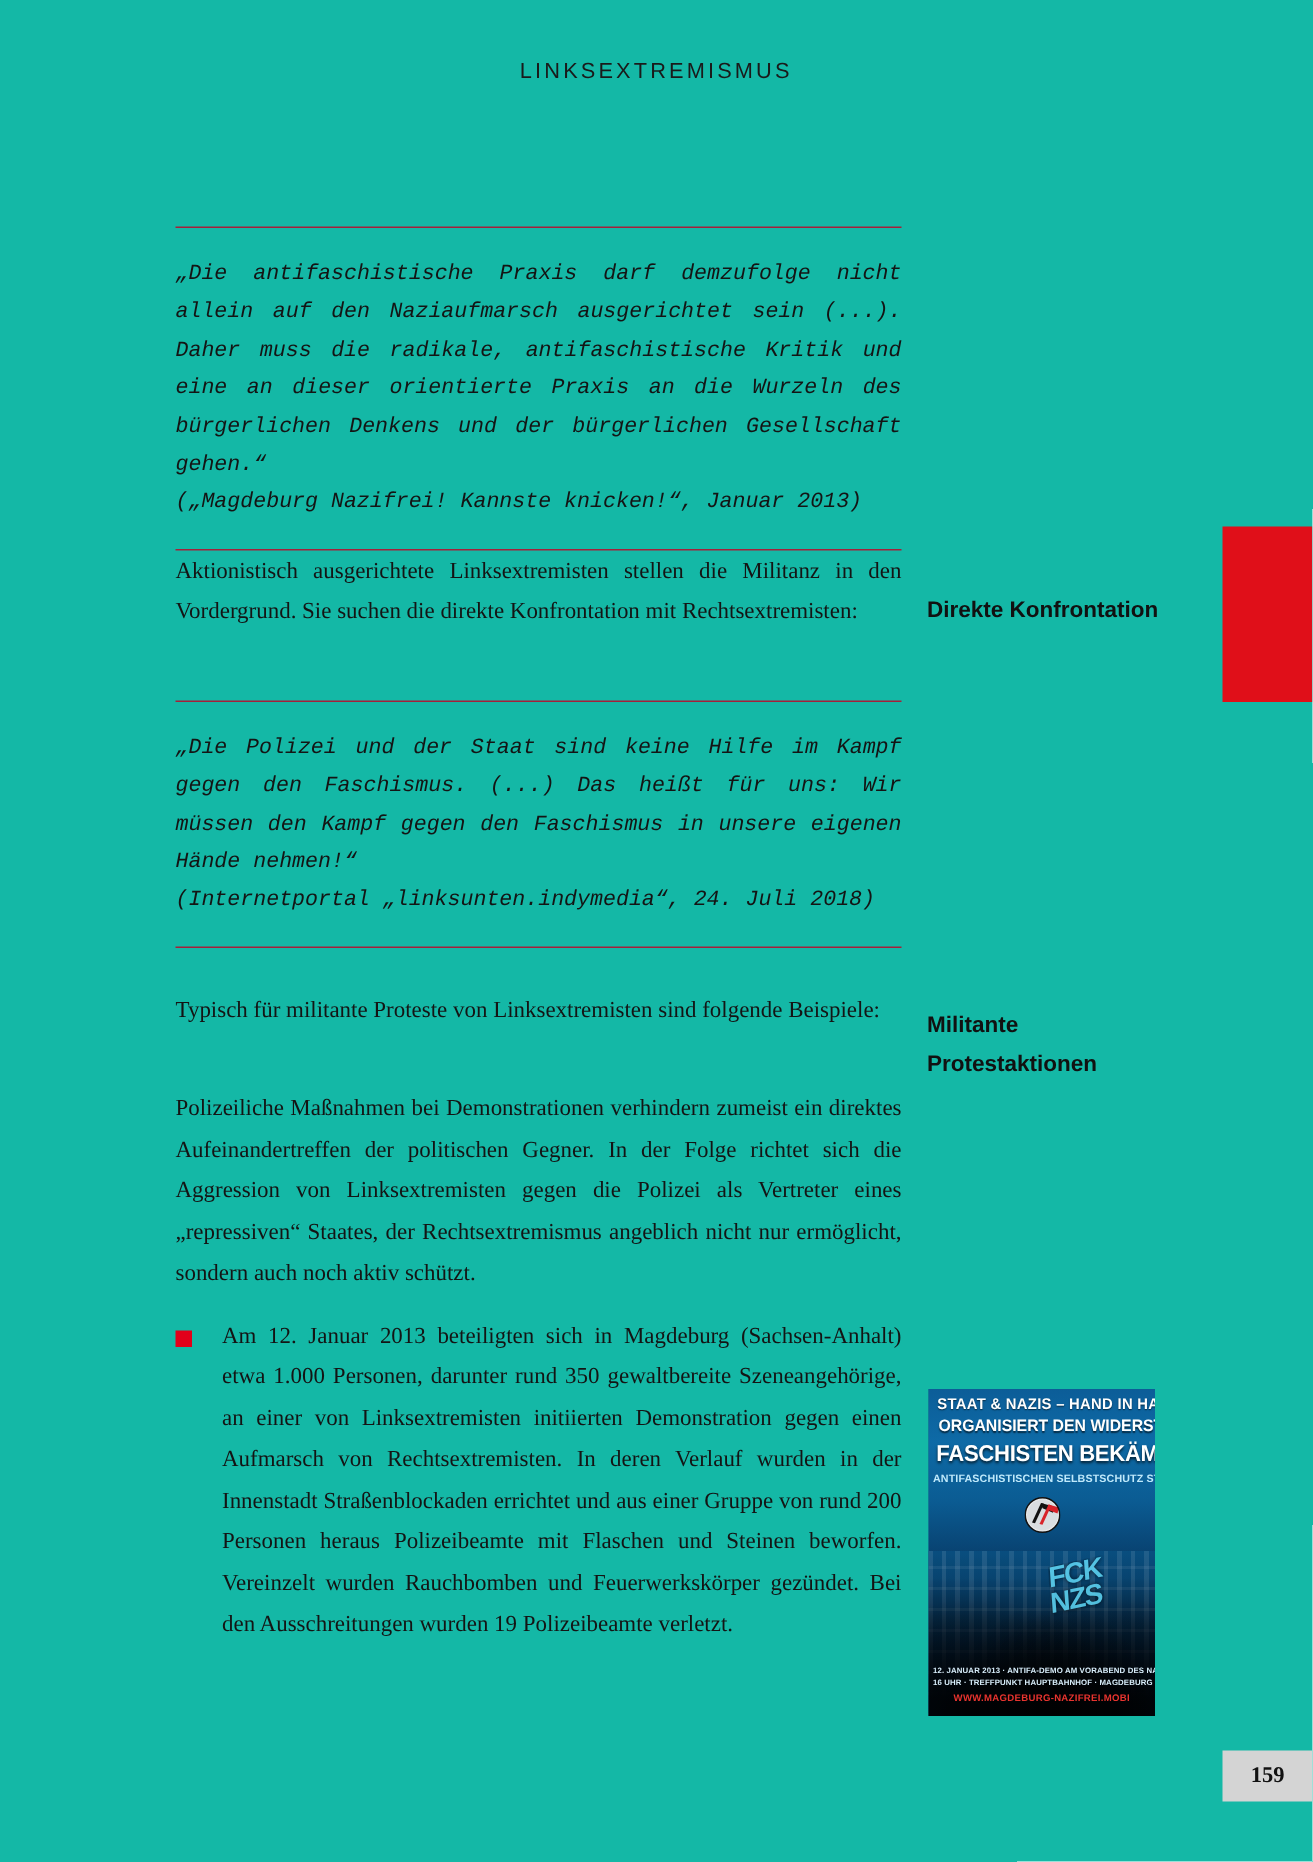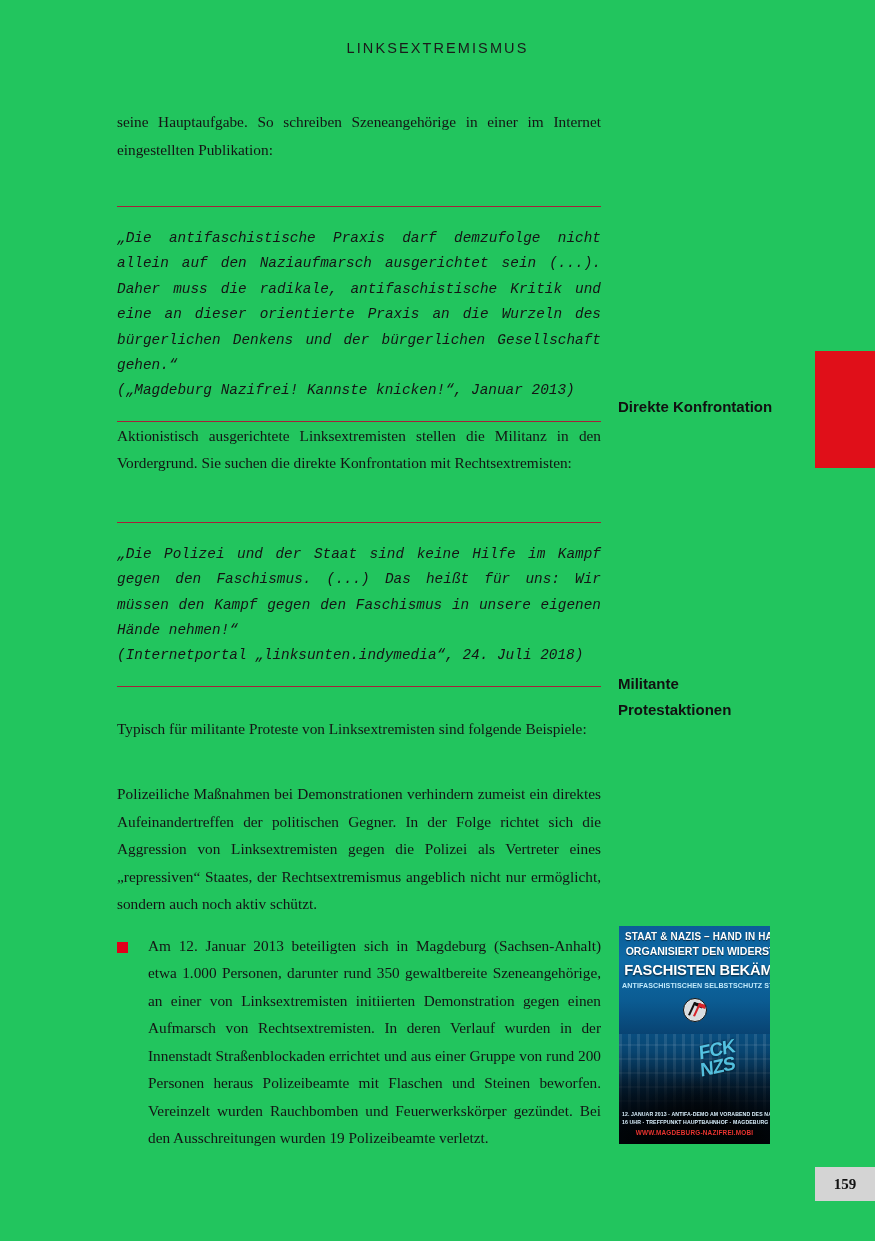--- a/index.html
+++ b/index.html
@@ -5,21 +5,21 @@
 <style>
   html, body {
     margin: 0;
     padding: 0;
     background: #ffffff;
   }
   .page {
     position: relative;
     width: 875px;
     height: 1241px;
-    background: #22c55e;
+    background: #14b8a6;
     overflow: hidden;
     font-family: "Liberation Serif", "DejaVu Serif", serif;
     color: #111111;
   }
 
   
   .running-head {
     position: absolute;
     left: 0;
     top: 40px;
@@ -293,21 +293,20 @@
   <div class="running-head">LINKSEXTREMISMUS</div>
 
   <div class="thumb-tab"></div>
 
   <div class="folio">
     <span>159</span>
   </div>
 
   <div class="col-main">
 
-    <p class="body-par">seine Hauptaufgabe. So schreiben Szeneangehörige in einer im Internet eingestellten Publikation:</p>
 
     <div class="quote-block" style="margin-top:43px;">
       <div class="quote-inner">
         <p>„Die antifaschistische Praxis darf demzufolge nicht allein auf den Naziaufmarsch ausgerichtet sein (...). Daher muss die radikale, antifa­schistische Kritik und eine an dieser orientierte Praxis an die Wurzeln des bürgerlichen Denkens und der bürgerlichen Gesellschaft gehen.“</p>
         <p class="quote-source">(„Magdeburg Nazifrei! Kannste knicken!“, Januar 2013)</p>
       </div>
     </div>
 
     <p class="body-par" style="">Aktionistisch ausgerichtete Linksextremisten stellen die Militanz in den Vordergrund. Sie suchen die direkte Konfrontation mit Rechtsextremisten:</p>
 

